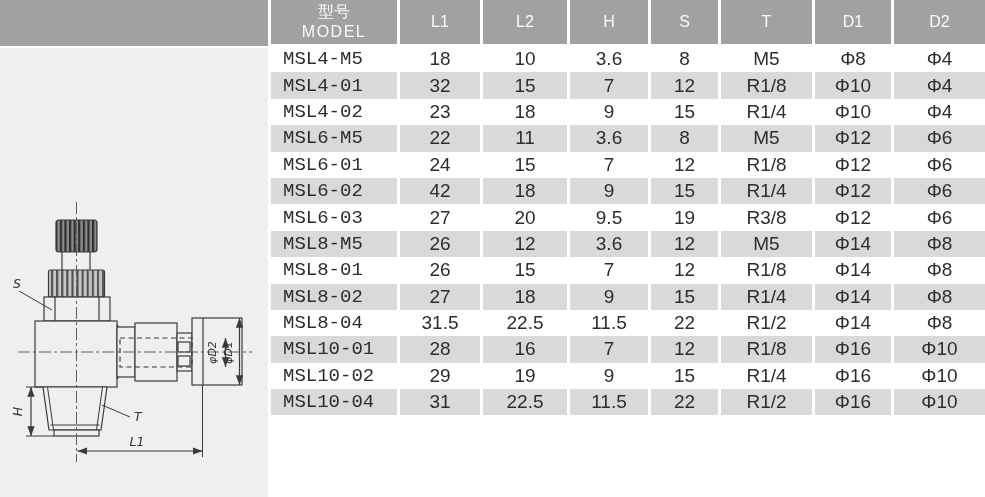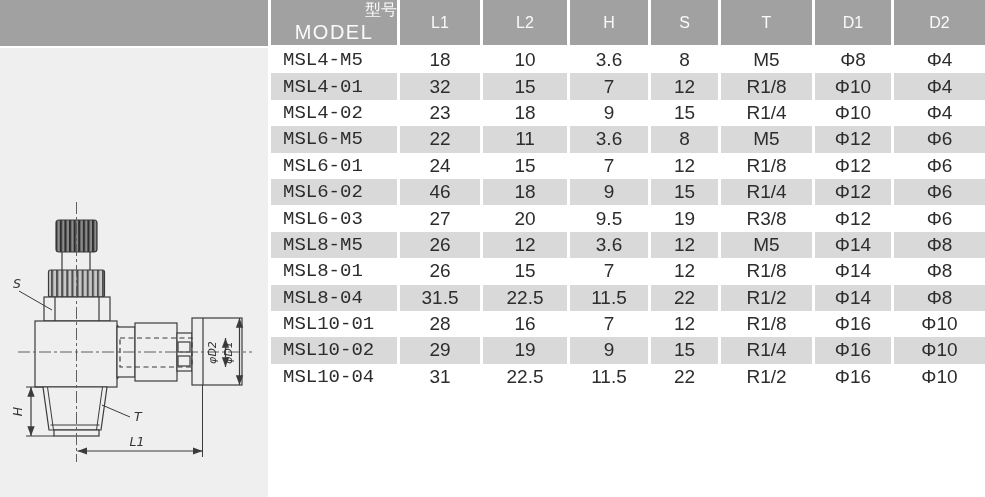--- a/index.html
+++ b/index.html
@@ -25,22 +25,22 @@
   .table-area{position:absolute;left:271px;top:0;width:714px;height:497px;}
   table{
     width:714px;border-collapse:separate;border-spacing:0;table-layout:fixed;
   }
   th,td{box-sizing:border-box;padding:0;vertical-align:middle;}
   thead th{
     height:46px;background:#a1a1a1;color:#fafafa;font-weight:normal;
     font-size:16px;text-align:center;border-bottom:2px solid #ffffff;
     line-height:1.25;
   }
-  thead th .zh{display:block;font-size:16px;text-align:right;}
-  thead th .en{display:block;font-size:20px;letter-spacing:1.5px;}
+  thead th .zh{display:block;font-size:16px;}
+  thead th .en{display:block;font-size:16px;letter-spacing:1.5px;}
   th:not(:first-child),td:not(:first-child){border-left:3px solid #ffffff;}
   tbody td{
     height:26.4px;font-size:19px;color:#2d2d2d;text-align:center;
     background:#ffffff;white-space:nowrap;
   }
   tbody tr:nth-child(even) td{background:#d9d9d9;}
   tbody td.model{text-align:left;padding-left:12px;font-family:Liberation Mono, monospace;}
 </style>
 </head>
 <body>
@@ -195,21 +195,21 @@
             <td>24</td>
             <td>15</td>
             <td>7</td>
             <td>12</td>
             <td>R1/8</td>
             <td>Φ12</td>
             <td>Φ6</td>
           </tr>
           <tr>
             <td class="model">MSL6-02</td>
-            <td>46</td>
+            <td>42</td>
             <td>18</td>
             <td>9</td>
             <td>15</td>
             <td>R1/4</td>
             <td>Φ12</td>
             <td>Φ6</td>
           </tr>
           <tr>
             <td class="model">MSL6-03</td>
             <td>27</td>
@@ -230,20 +230,30 @@
             <td>Φ14</td>
             <td>Φ8</td>
           </tr>
           <tr>
             <td class="model">MSL8-01</td>
             <td>26</td>
             <td>15</td>
             <td>7</td>
             <td>12</td>
             <td>R1/8</td>
+            <td>Φ14</td>
+            <td>Φ8</td>
+          </tr>
+          <tr>
+            <td class="model">MSL8-02</td>
+            <td>27</td>
+            <td>18</td>
+            <td>9</td>
+            <td>15</td>
+            <td>R1/4</td>
             <td>Φ14</td>
             <td>Φ8</td>
           </tr>
           <tr>
             <td class="model">MSL8-04</td>
             <td>31.5</td>
             <td>22.5</td>
             <td>11.5</td>
             <td>22</td>
             <td>R1/2</td>

